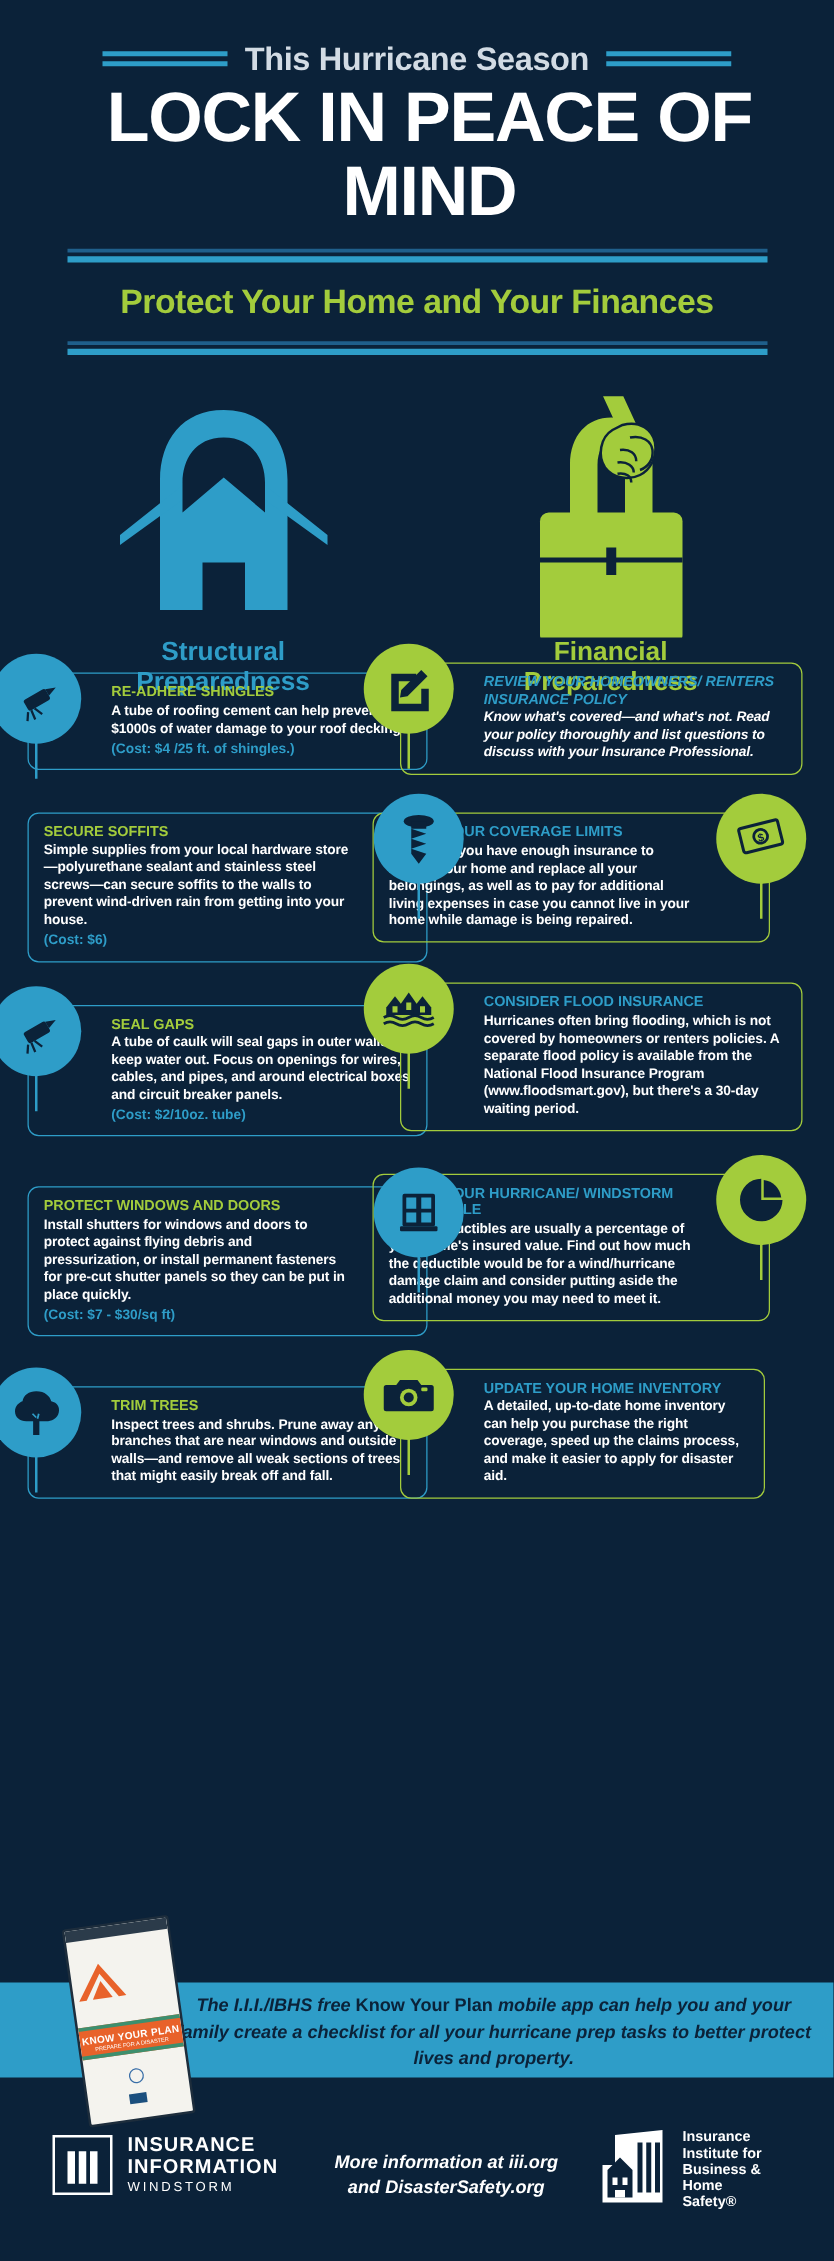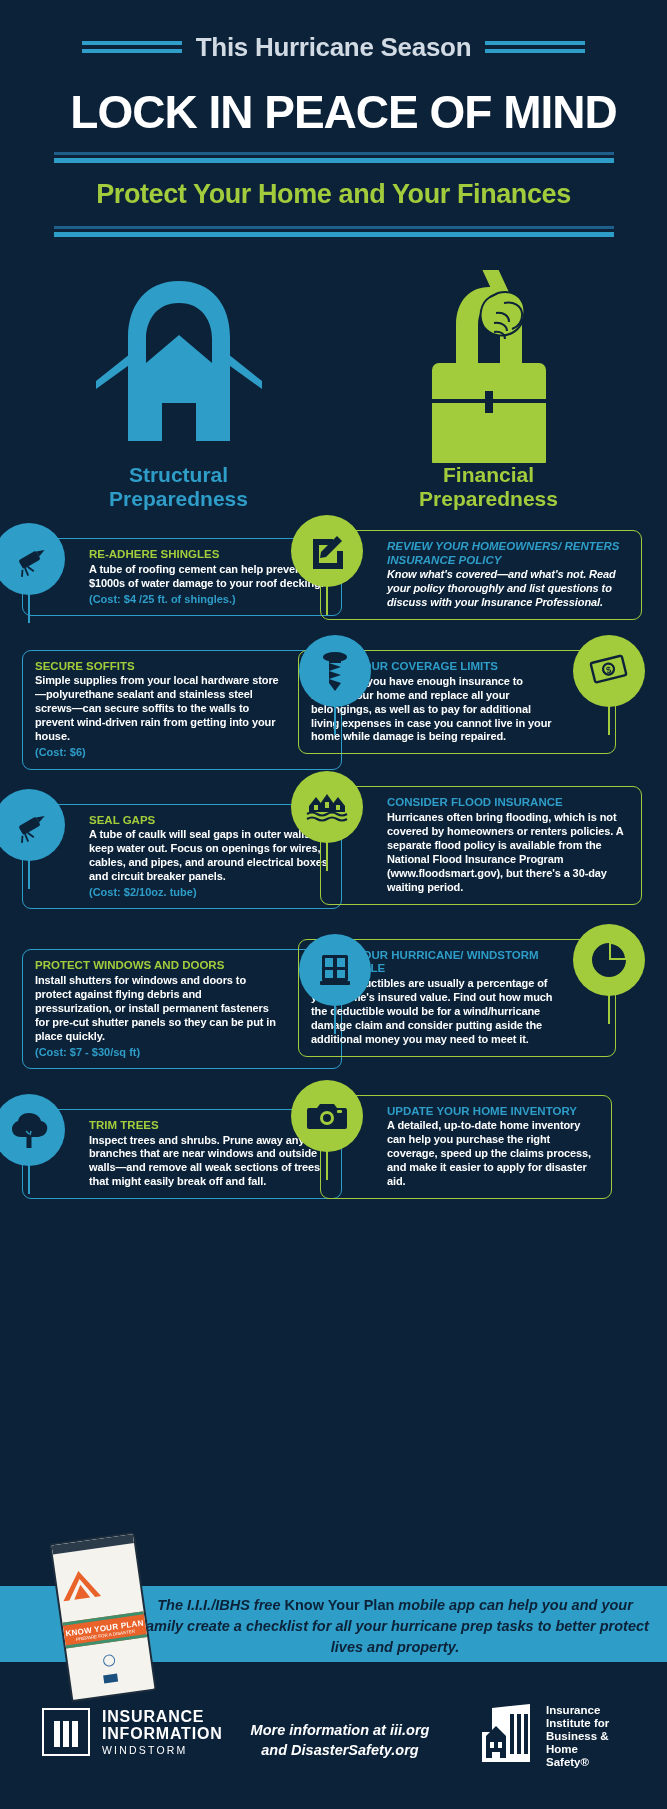--- a/index.html
+++ b/index.html
@@ -23,22 +23,22 @@
     gap: 14px; height: 34px;
   }
   .rule-pair { width: 100px; }
   .rule-pair .r1 { height: 4px; background: #2e9dc8; }
   .rule-pair .r2 { height: 4px; background: #2e9dc8; margin-top: 4px; }
   .kicker {
     font-size: 26px; font-weight: bold; color: #d2dbe4;
     letter-spacing: -0.3px; white-space: nowrap;
   }
   .bigtitle {
-    font-size: 46px; font-weight: bold; color: #ffffff;
-    letter-spacing: -1px; margin-top: 24px; line-height: 1.05; padding-left: 20px;
+    font-size: 56px; font-weight: bold; color: #ffffff;
+    letter-spacing: -1px; margin-top: 1px; line-height: 1.05; padding-left: 20px;
   }
   .double-rule { width: 560px; margin: 16px auto 0 auto; }
   .double-rule .ra { height: 3px; background: #1f5f8b; }
   .double-rule .rb { height: 5px; background: #2e9dc8; margin-top: 3px; }
   .subtitle {
     font-size: 27px; font-weight: bold; color: #a3cc3c;
     margin-top: 16px; letter-spacing: -0.4px;
   }
   .double-rule2 { width: 560px; margin: 16px auto 0 auto; }
   .double-rule2 .ra { height: 3px; background: #1f5f8b; }
@@ -166,21 +166,21 @@
   .iii-mark {
     width: 48px; height: 48px; border: 2px solid #ffffff;
     display: flex; align-items: flex-end; justify-content: center;
     padding-bottom: 7px; gap: 3px;
   }
   .iii-mark i { display:block; width: 6px; height: 26px; background: #ffffff; }
   .iii-words { color: #fff; line-height: 1.08; }
   .iii-words .l1, .iii-words .l2 { font-size: 16px; font-weight: bold; letter-spacing: 0.8px; }
   .iii-words .l3 { font-size: 10.5px; letter-spacing: 2.2px; margin-top: 2px; }
   .more-info {
-    position: absolute; left: 245px; top: 30px; width: 190px;
+    position: absolute; left: 262px; top: 30px; width: 190px;
     color: #ffffff; font-size: 14.5px; font-style: italic;
     font-weight: bold; line-height: 1.4; text-align: center;
   }
   .ibhs { position: absolute; left: 478px; top: 14px; display: flex; align-items: center; gap: 8px; }
   .ibhs-words { color: #ffffff; font-size: 11.5px; font-weight: bold; line-height: 1.12; }
 </style>
 </head>
 <body>
 
 <div id="page">

